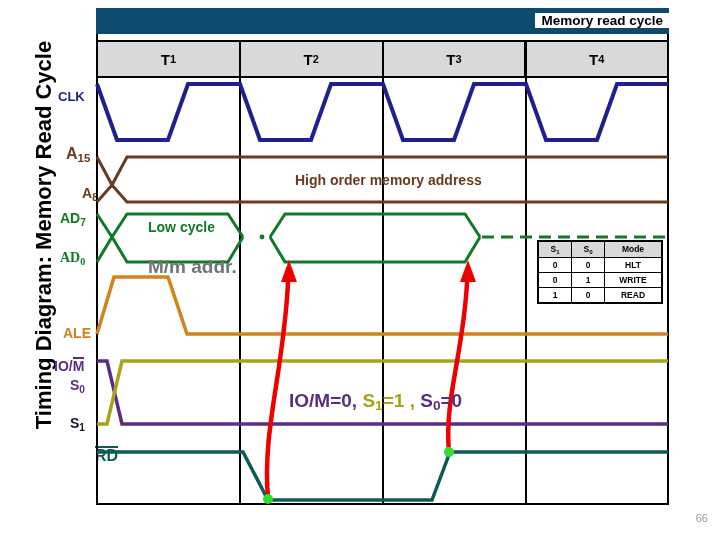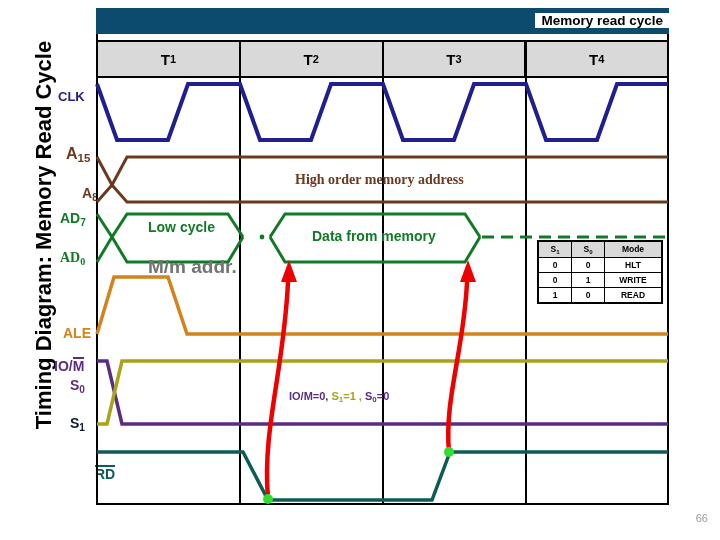--- a/index.html
+++ b/index.html
@@ -137,21 +137,21 @@
   </div>
 
   <div class="lbl" style="left:70px;top:377px;font-size:14px;color:#5b2d82;">
     <span>S</span><span class="sub">0</span>
   </div>
 
   <div class="lbl" style="left:70px;top:415px;font-size:14px;color:#0f172a;">
     <span>S</span><span class="sub">1</span>
   </div>
 
-  <div class="lbl" style="left:63px;top:465px;font-size:14px;color:#0d5b55;padding-left:32px;">
+  <div class="lbl" style="left:63px;top:446px;font-size:16px;color:#0d5b55;padding-left:32px;">
     <span class="ovl">RD</span>
   </div>
 
   <svg width="720" height="540">
 
     <g>
       <line x1="97" y1="8" x2="97" y2="505" stroke="#000" stroke-width="2"></line>
       <line x1="240" y1="40" x2="240" y2="505" stroke="#000" stroke-width="2"></line>
       <line x1="383" y1="40" x2="383" y2="505" stroke="#000" stroke-width="2"></line>
       <line x1="526" y1="40" x2="526" y2="505" stroke="#000" stroke-width="2"></line>
@@ -205,28 +205,27 @@
       <polygon points="289,260 281,282 297,282" fill="#ee0000"></polygon>
       <circle cx="268" cy="499" r="5" fill="#2fe02f"></circle>
     </g>
     <g>
       <path d="M449,452 C444,400 464,350 467,282" fill="none" stroke="#ee0000" stroke-width="4.5"></path>
       <polygon points="468,260 460,282 476,282" fill="#ee0000"></polygon>
       <circle cx="449" cy="452" r="5" fill="#2fe02f"></circle>
     </g>
   </svg>
 
-  <div class="wf-text" style="left:295px;top:172px;font-size:14px;color:#6b3a1e;font-family:Liberation Serif, serif;">High order memory address</div>
+  <div class="wf-text" style="left:295px;top:172px;font-size:14px;color:#6b3a1e;">High order memory address</div>
 
   <div class="wf-text" style="left:148px;top:219px;font-size:14px;color:#127a27;">Low cycle</div>
   <div class="wf-text" style="left:148px;top:256px;font-size:19px;color:#737373;">M/m addr.</div>
 
-  <div class="wf-text" style="left:312px;top:228px;font-size:14px;color:#127a27;">Data from memory</div>
-
-  <div class="wf-text" style="left:289px;top:390px;font-size:11px;">
+
+  <div class="wf-text" style="left:289px;top:390px;font-size:19px;">
     <span style="color:#5b2d82;">IO/M=0,</span>
     <span style="color:#a8a319;"><span>S</span><span class="sub">1</span><span>=1 ,</span></span>
     <span style="color:#5b2d82;"><span>S</span><span class="sub">0</span><span>=0</span></span>
   </div>
 
   <table class="mode-table">
     <thead>
       <tr>
         <th class="bit-col"><span>S</span><span class="sub">1</span></th>
         <th class="bit-col"><span>S</span><span class="sub">0</span></th>

